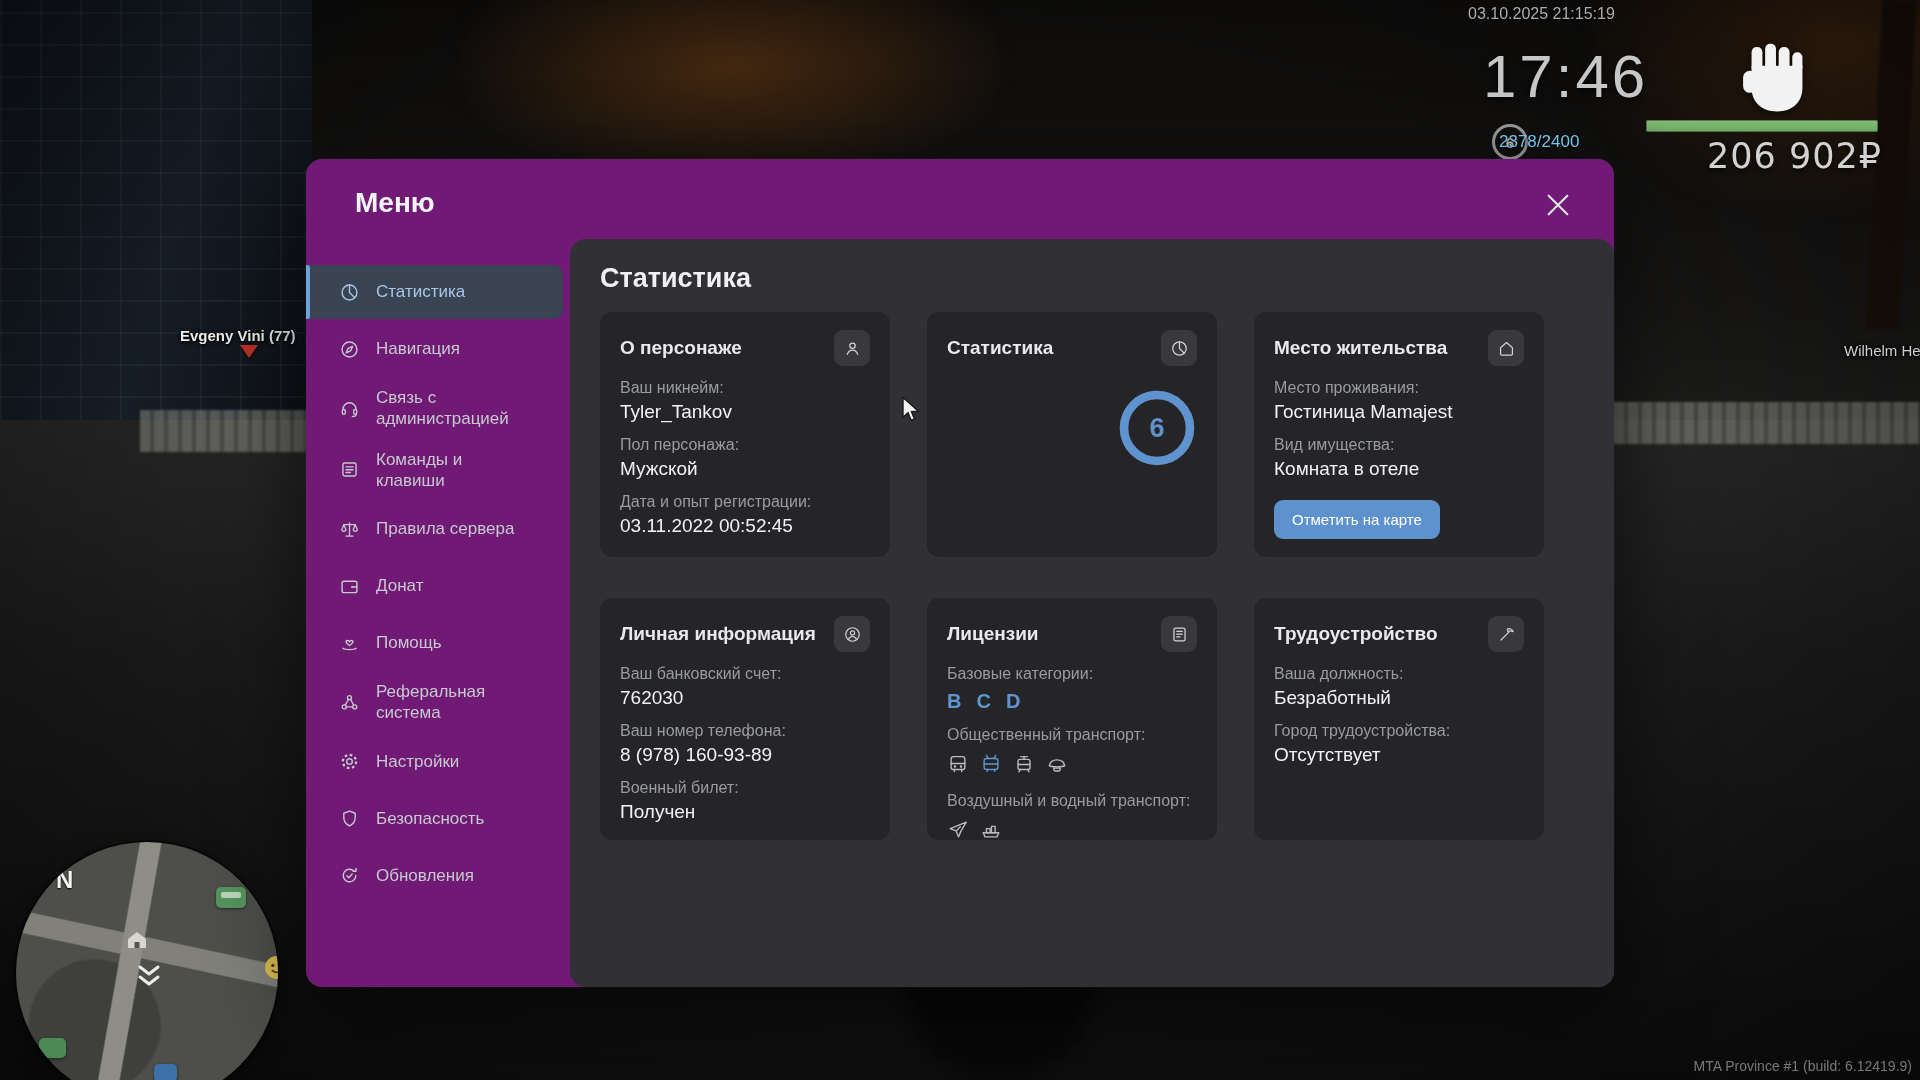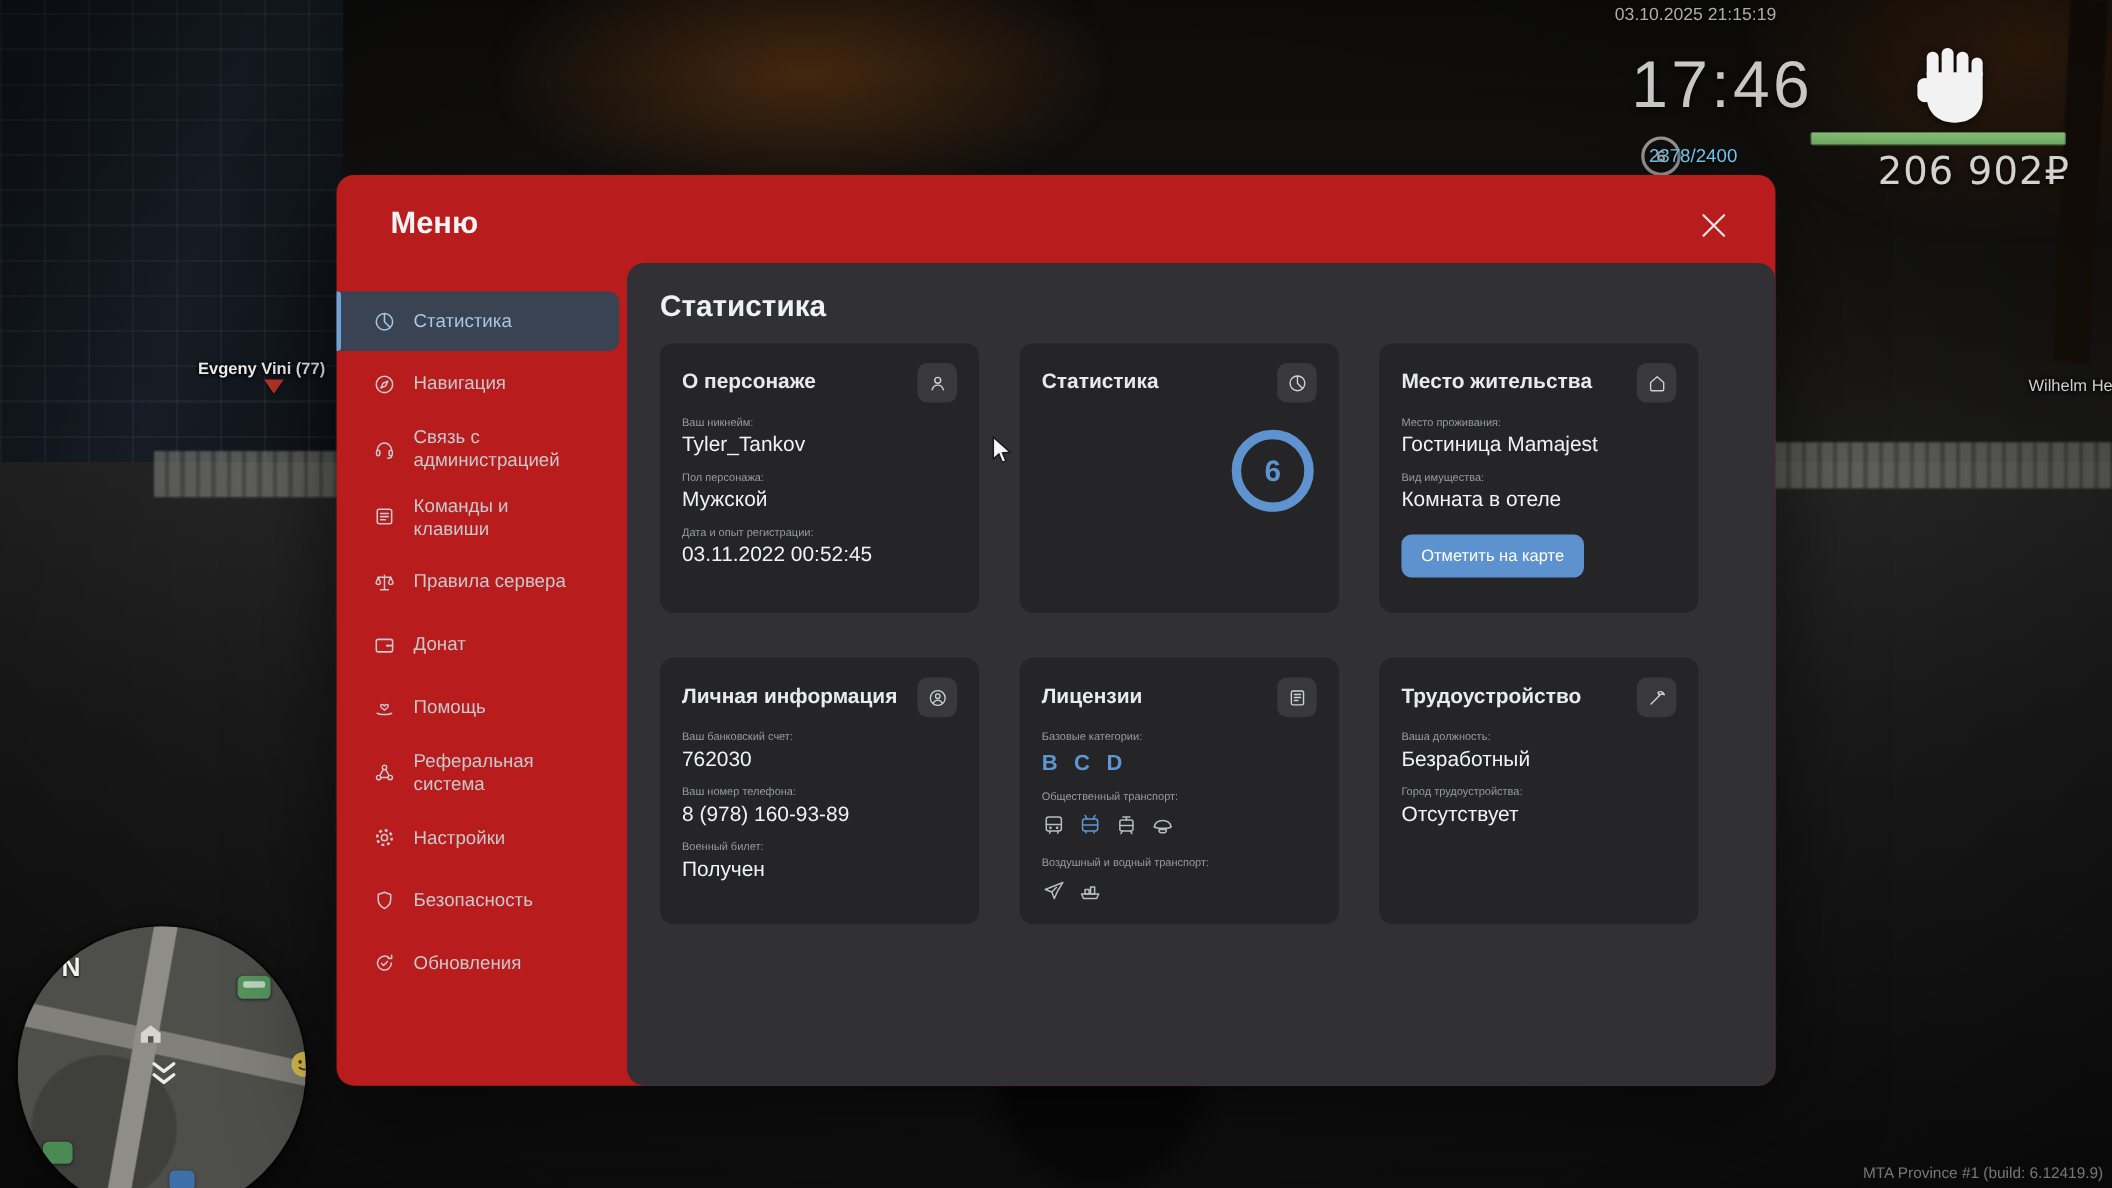--- a/index.html
+++ b/index.html
@@ -72,21 +72,21 @@
     text-shadow:0 1px 2px #000;}
   .m-badge{position:absolute;border-radius:5px;box-shadow:0 1px 3px rgba(0,0,0,.5);}
   .m-car{left:200px;top:45px;width:30px;height:21px;background:#55935d;}
   .m-car::after{content:"";position:absolute;left:5px;top:5px;right:5px;height:6px;background:rgba(230,240,230,.7);border-radius:2px;}
   .m-green{left:23px;top:196px;width:27px;height:20px;background:#4b8a55;}
   .m-blue{left:138px;top:222px;width:23px;height:18px;background:#3d6fa8;}
   .m-house{position:absolute;left:110px;top:88px;}
   .m-smiley{position:absolute;left:248px;top:113px;}
   .m-chevrons{position:absolute;left:120px;top:122px;}
   
-  .menu{position:absolute;left:306px;top:159px;width:1308px;height:828px;background:#b91c1c;
+  .menu{position:absolute;left:306px;top:159px;width:1308px;height:828px;background:#701a75;
     border-radius:16px;box-shadow:0 28px 90px rgba(0,0,0,.6),0 0 0 1px rgba(255,255,255,.03);}
   .menu-title{position:absolute;left:49px;top:28px;font-size:28px;font-weight:bold;color:#f2f3f5;}
   .menu-close{position:absolute;right:42px;top:32px;width:28px;height:28px;cursor:pointer;color:#e2e3e5;}
   .menu-close svg{width:28px;height:28px;}
   
   .sidebar{position:absolute;left:0;top:106px;width:264px;bottom:8px;display:flex;flex-direction:column;}
   .side-item{display:flex;align-items:center;gap:16px;box-sizing:border-box;width:257px;
     min-height:54px;margin-bottom:3px;padding:8px 14px 8px 33px;border-radius:0 10px 10px 0;
     font-size:17px;line-height:1.25;color:#c6c9ce;cursor:pointer;}
   .side-item .slbl{max-width:155px;}
@@ -99,21 +99,21 @@
   .content-heading{position:absolute;left:30px;top:24px;font-size:27px;font-weight:bold;color:#f0f1f3;}
   .cards{position:absolute;left:30px;top:73px;display:grid;
     grid-template-columns:repeat(3,290px);grid-template-rows:245px 242px;gap:41px 37px;}
   .card{background:#252528;border-radius:12px;padding:18px 20px;box-sizing:border-box;position:relative;}
   .card-head{display:flex;justify-content:space-between;align-items:center;}
   .card-title{font-size:19px;font-weight:bold;color:#e9eaec;}
   .badge{width:36px;height:36px;border-radius:9px;background:#39393d;color:#ced1d5;
     display:flex;align-items:center;justify-content:center;flex:0 0 auto;}
   .badge svg{width:19px;height:19px;}
   .field{margin-top:13px;}
-  .field .lbl{font-size:10px;color:#989ba1;}
+  .field .lbl{font-size:16px;color:#989ba1;}
   .field .val{font-size:19px;font-weight:normal;color:#f1f2f4;margin-top:4px;}
   .ring{position:absolute;right:20px;top:76px;width:80px;height:80px;}
   .ring-track{fill:none;stroke:#45484e;stroke-width:8.5;}
   .ring-bar{fill:none;stroke:#5e93cf;stroke-width:8.5;stroke-linecap:round;}
   .ring-text{fill:#5e93cf;font-size:27px;font-weight:bold;text-anchor:middle;
     font-family:"Liberation Sans",sans-serif;}
   .stats-fields{max-width:160px;}
   .map-btn{display:inline-block;margin-top:20px;padding:11px 18px;background:#5d92cf;color:#fff;
     font-size:15px;font-weight:normal;border-radius:9px;cursor:pointer;}
   .cats{display:flex;gap:15px;margin-top:7px;}

